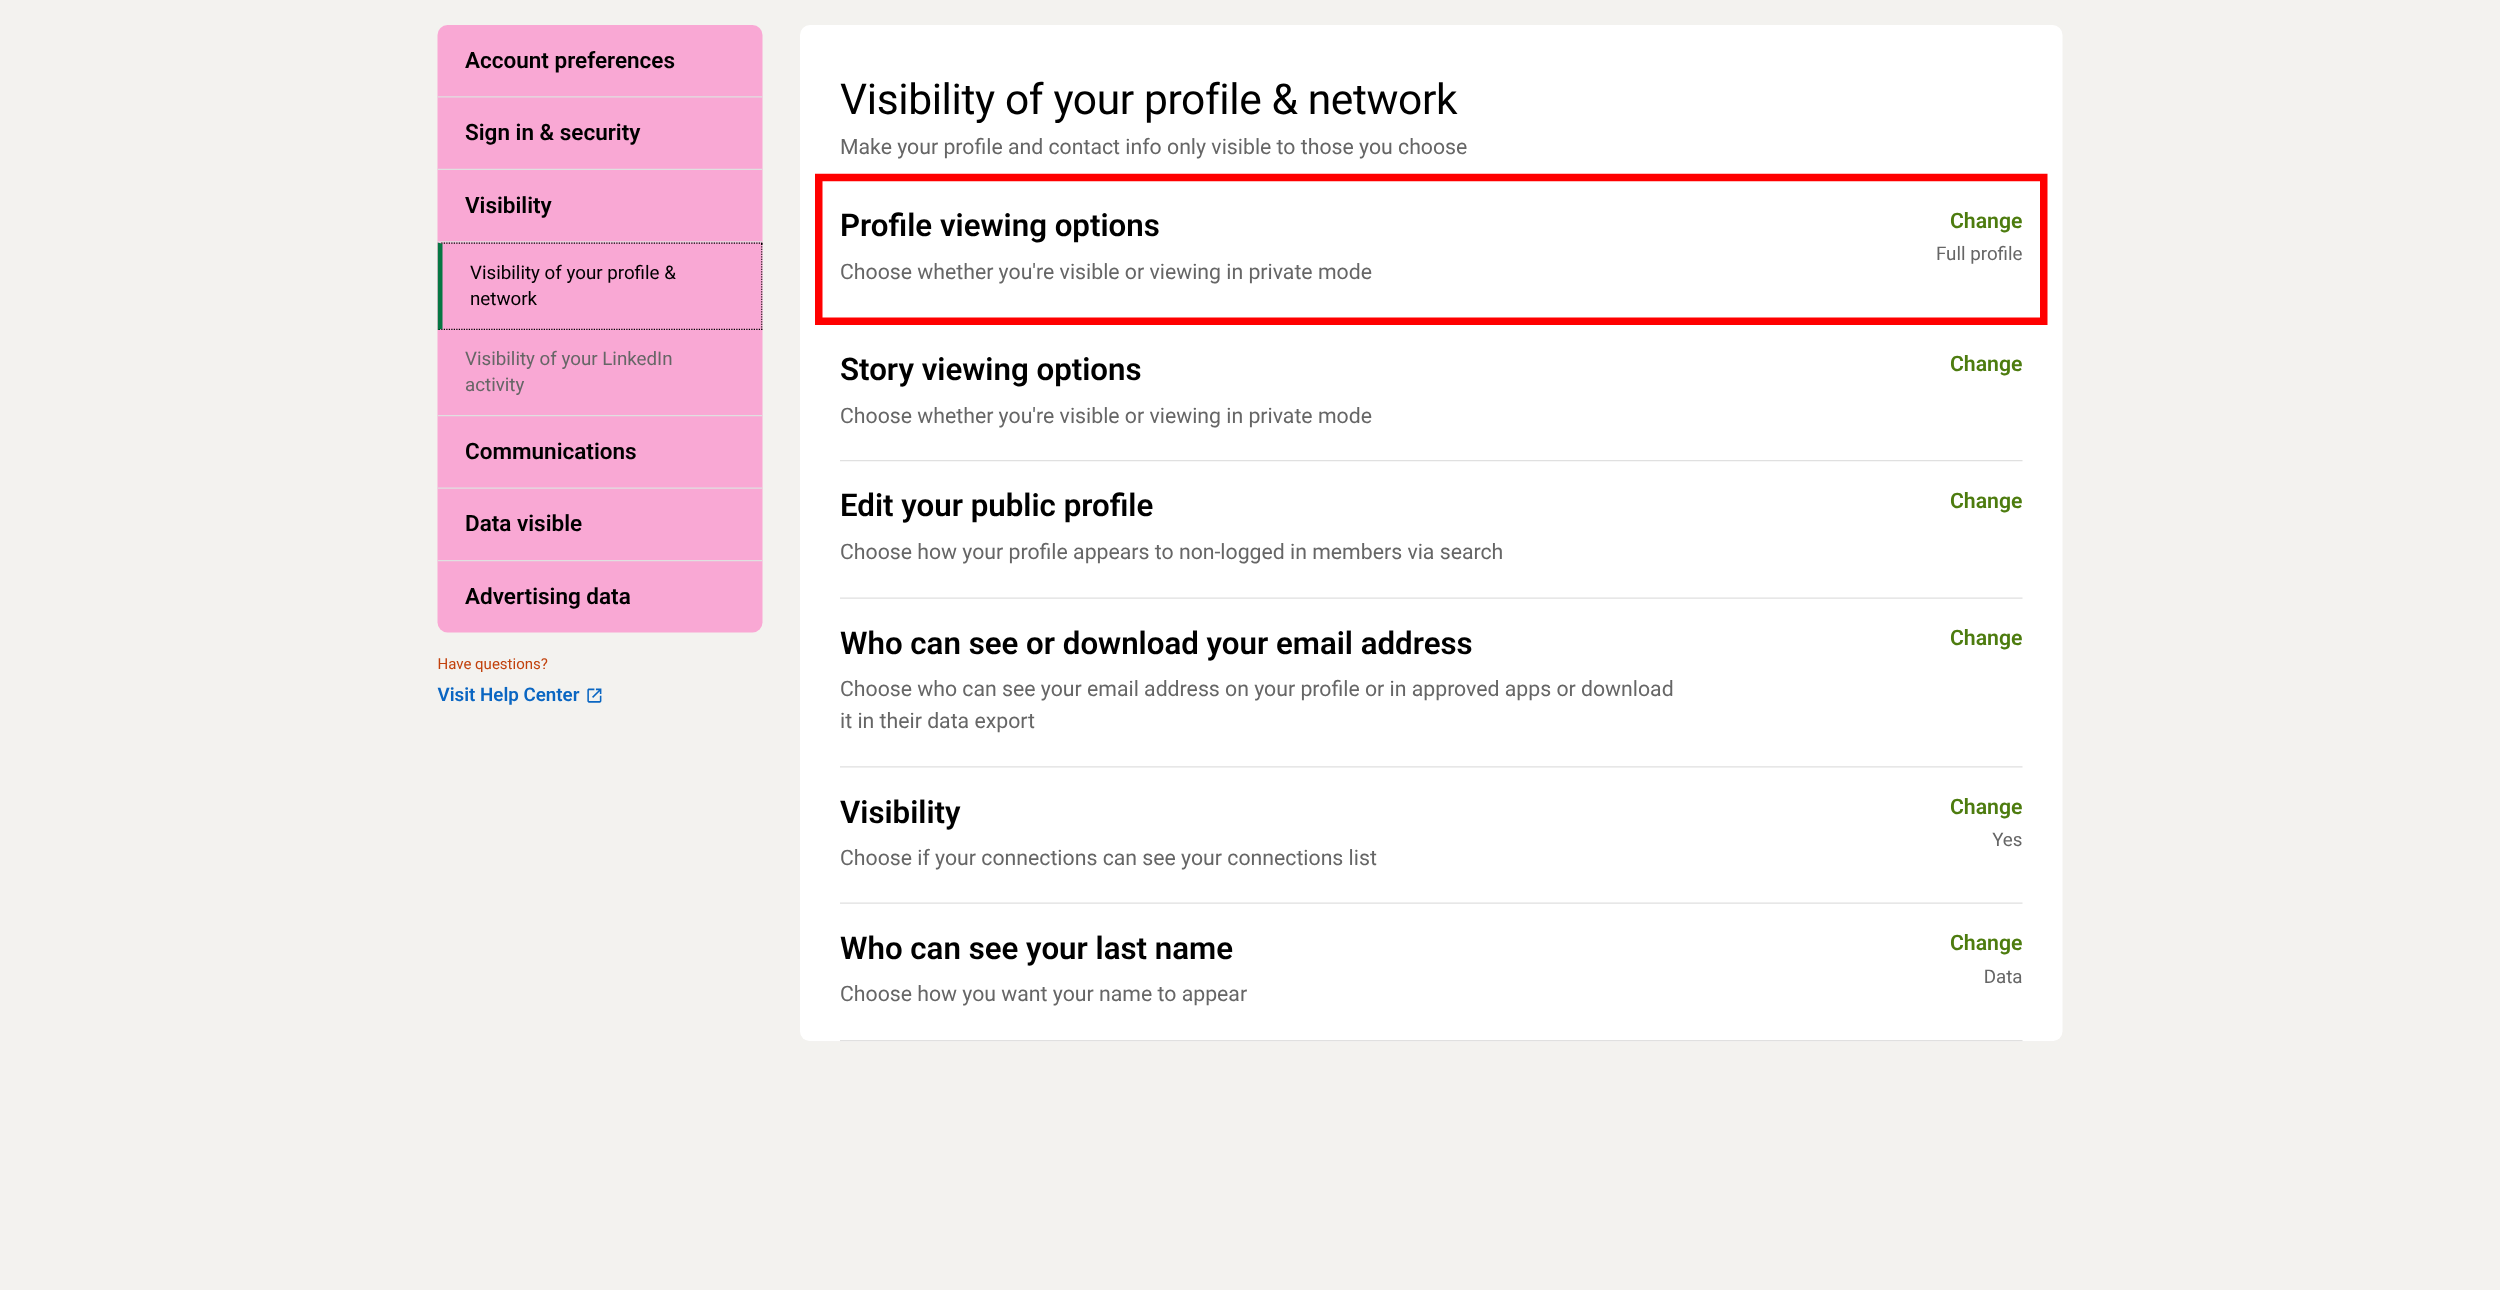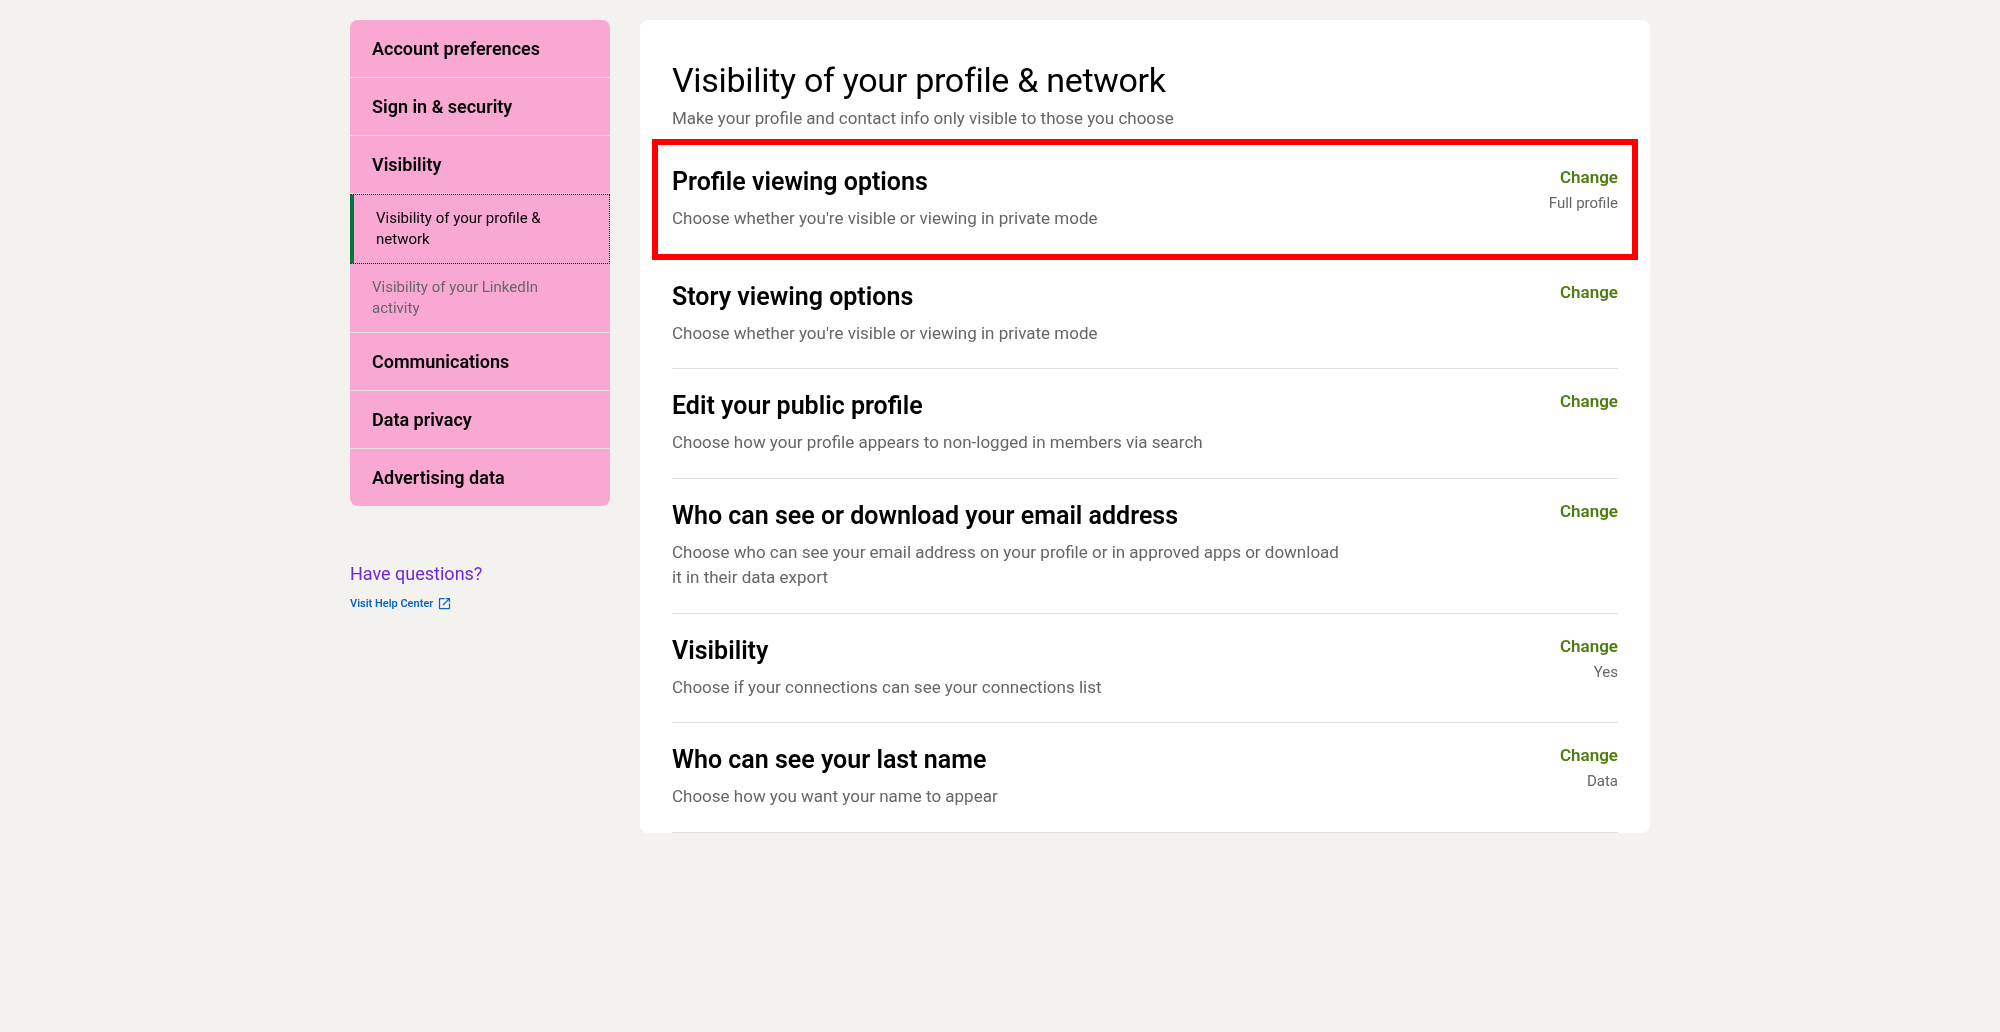--- a/index.html
+++ b/index.html
@@ -52,28 +52,27 @@
     .sidebar-sub.selected {
       border: 1px dotted #000;
       border-left: 4px solid #057642;
       color: #000;
       font-weight: 400;
     }
     .help-block {
       padding: 18px 0 0 0;
     }
     .help-question {
-      font-size: 18px;
-      color: #6d28d9;
+      font-size: 12px;
+      color: #c2410c;
       margin-bottom: 8px;
-      margin-top: 39px;
     }
     .help-link {
       color: #0a66c2;
-      font-size: 11px;
+      font-size: 15px;
       font-weight: 600;
       text-decoration: none;
       display: inline-flex;
       align-items: center;
       gap: 4px;
     }
     .external-icon {
       width: 15px;
       height: 15px;
     }
@@ -148,21 +147,21 @@
 
 <div class="container">
   <div class="sidebar">
     <div class="sidebar-card">
       <div class="sidebar-item">Account preferences</div>
       <div class="sidebar-item">Sign in &amp; security</div>
       <div class="sidebar-item">Visibility</div>
       <div class="sidebar-sub selected">Visibility of your profile &amp; network</div>
       <div class="sidebar-sub">Visibility of your LinkedIn activity</div>
       <div class="sidebar-item">Communications</div>
-      <div class="sidebar-item">Data privacy</div>
+      <div class="sidebar-item">Data visible</div>
       <div class="sidebar-item">Advertising data</div>
     </div>
     <div class="help-block">
       <div class="help-question">Have questions?</div>
       <a href="#" class="help-link">
         <span>Visit Help Center</span>
         <svg class="external-icon" viewBox="0 0 24 24" fill="#0a66c2">
           <path d="M14,3 L21,3 L21,10 L19,10 L19,6.41 L10.41,15 L9,13.59 L17.59,5 L14,5 L14,3 Z M19,19 L5,19 L5,5 L12,5 L12,3 L5,3 C3.9,3 3,3.9 3,5 L3,19 C3,20.1 3.9,21 5,21 L19,21 C20.1,21 21,20.1 21,19 L21,12 L19,12 L19,19 Z"></path>
         </svg>
       </a>

